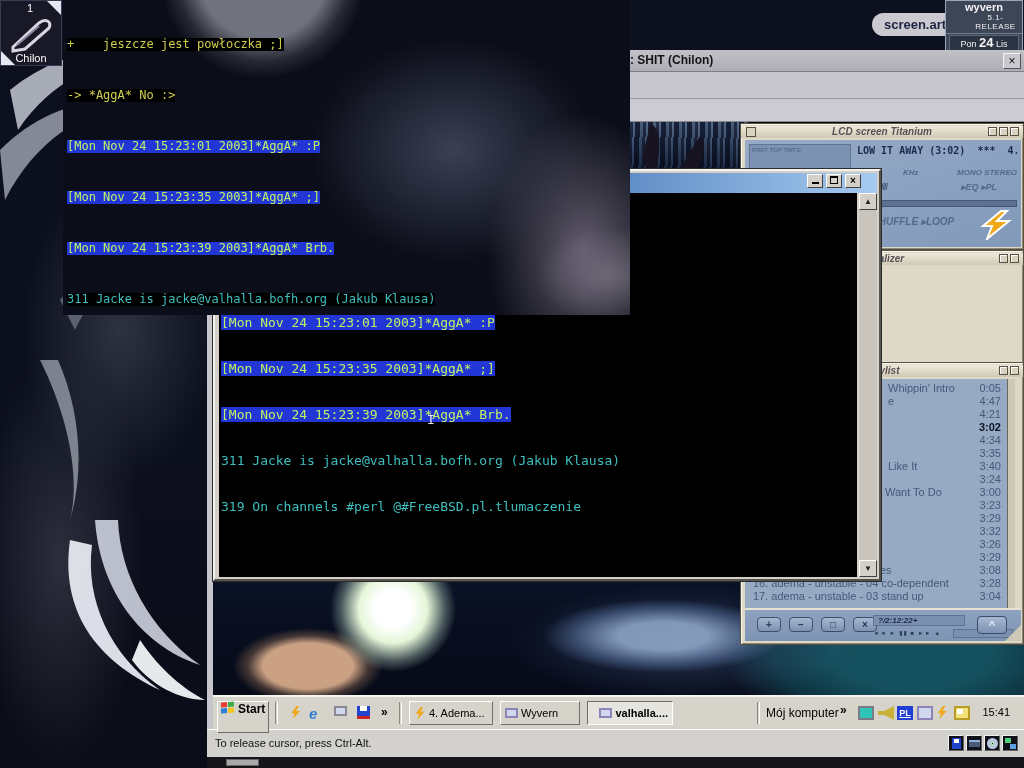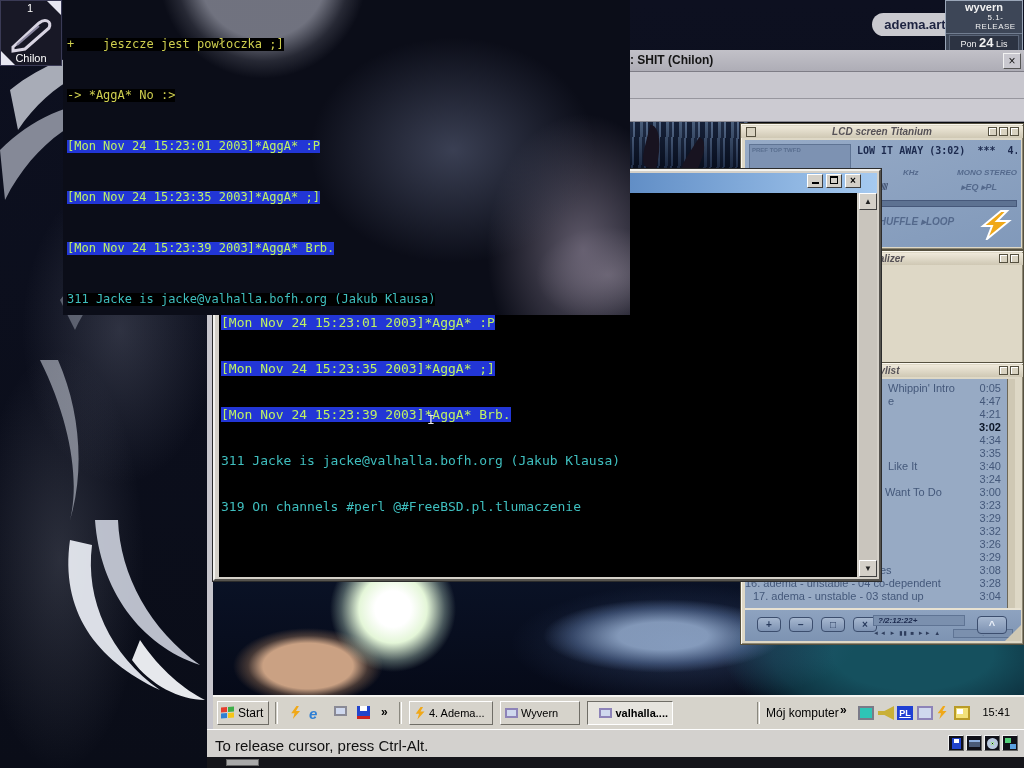--- a/index.html
+++ b/index.html
@@ -40,21 +40,21 @@
   
   #vmw{left:207px;top:50px;width:817px;height:718px;background:#c6c5cc;}
   #vmw-title{position:absolute;left:0;top:0;width:817px;height:22px;
     background:linear-gradient(#c2c1c8,#aeadb6);border-bottom:1px solid #7e7d86;}
   #vmw-title .txt{position:absolute;left:423px;top:0;line-height:21px;font-weight:bold;font-size:12px;color:#141414;}
   #vmw-close{position:absolute;right:3px;top:3px;width:18px;height:16px;background:#c9c8cf;
     border:1px solid;border-color:#f2f2f2 #555 #555 #f2f2f2;text-align:center;line-height:14px;font-size:12px;color:#111;}
   #vmw-tb1{position:absolute;left:0;top:22px;width:817px;height:27px;background:#c8c7ce;border-bottom:1px solid #97969e;}
   #vmw-tb2{position:absolute;left:0;top:49px;width:817px;height:23px;background:#cccbd2;border-bottom:1px solid #8a8992;}
   #vmw-status{position:absolute;left:0;top:679px;width:817px;height:28px;background:#d3d1ce;
-    border-top:1px solid #fff;font-size:15px;color:#111;padding-left:32px;}
+    border-top:1px solid #fff;font-size:11px;color:#111;padding-left:32px;}
   #vmw-status .txt{position:absolute;left:8px;top:7px;}
   .devicon{position:absolute;top:5px;width:16px;height:16px;background:#101018;border:1px solid;
     border-color:#f0f0f0 #666 #666 #f0f0f0;}
   #vmw-bottom{position:absolute;left:0;top:707px;width:817px;height:11px;background:#15151a;}
   #vmw-bottom .cell{position:absolute;left:19px;top:2px;width:33px;height:7px;background:#a9a9a9;border:1px solid #666;}
 
   
   #gwall{left:213px;top:122px;width:811px;height:573px;background:#07090f;overflow:hidden;}
   #trees{position:absolute;left:401px;top:0;width:134px;height:47px;
     background:repeating-linear-gradient(92deg,#75879f 0 3px,#33415c 3px 6px,#8b9bb3 6px 8px,#23304a 8px 13px),
@@ -164,22 +164,22 @@
       radial-gradient(circle 115px at 200px -25px, rgba(130,132,145,.85) 0 55%, rgba(90,92,105,.35) 75%, transparent 90%),
       radial-gradient(ellipse 190px 150px at 390px 150px, rgba(70,76,98,.8), transparent 75%),
       radial-gradient(ellipse 120px 170px at 520px 250px, rgba(118,110,128,.8), transparent 80%),
       radial-gradient(ellipse 90px 60px at 545px 275px, rgba(180,170,185,.5), transparent 80%),
       linear-gradient(#0b0d18,#0b0d18);}
   #hterm .row{height:13.1px;line-height:13.1px;font-size:12px;padding-left:4px;}
 
   
   #gtask{left:213px;top:695px;width:811px;height:34px;background:#d6d3cb;border-top:2px solid #f6f5f1;}
   .raised{background:#d6d3cb;border:1px solid;border-color:#fff #6f6d66 #6f6d66 #fff;}
-  #start-btn{position:absolute;left:4px;top:4px;width:52px;height:24px;font-weight:normal;font-size:12px;color:#000;
-    display:flex;align-items:center;gap:3px;padding-left:3px;}
+  #start-btn{position:absolute;left:4px;top:4px;width:52px;height:32px;font-weight:bold;font-size:12px;color:#000;
+    display:flex;gap:3px;padding-left:3px;}
   .flag{width:14px;height:12px;display:grid;grid-template-columns:6px 6px;grid-template-rows:5px 5px;gap:1px;transform:skewY(-4deg);}
   .flag i{display:block;}
   .sep{position:absolute;top:5px;width:3px;height:22px;border-left:1px solid #8a887f;border-right:1px solid #fff;}
   .ql{position:absolute;top:8px;width:17px;height:16px;}
   .tbtn{position:absolute;top:4px;height:24px;font-size:11px;color:#000;display:flex;align-items:center;gap:3px;padding:0 4px;overflow:hidden;white-space:nowrap;}
   .tbtn.active{border-color:#6f6d66 #fff #fff #6f6d66;background:#e6e4de;font-weight:bold;justify-content:flex-end;}
   .bolt{width:12px;height:13px;background:#f0a818;
     clip-path:polygon(58% 0,14% 56%,42% 56%,28% 100%,88% 38%,54% 38%,78% 0);}
   .ie{color:#2f7fd4;font-weight:bold;font-style:italic;font-size:15px;line-height:14px;}
   #tray-clock{position:absolute;right:14px;top:9px;font-size:11px;color:#000;}
@@ -203,21 +203,21 @@
       <path d="M10 90 C 60 50, 120 40, 160 60 C 110 55, 55 75, 18 130 Z" fill="#cfd3dd" opacity=".8"></path>
       <path d="M0 150 C 40 110, 90 95, 130 105 C 85 110, 35 140, 5 200 Z" fill="#b9bdca" opacity=".7"></path>
       <path d="M70 540 C 60 610, 95 660, 160 690 C 110 655, 85 600, 92 545 Z" fill="#e6e9f0" opacity=".95"></path>
       <path d="M95 520 C 100 590, 140 645, 200 665 C 150 630, 120 575, 118 520 Z" fill="#cdd2de" opacity=".9"></path>
       <path d="M140 640 C 160 670, 185 690, 205 700 C 180 700, 150 685, 132 660 Z" fill="#f2f4f8" opacity=".95"></path>
       <path d="M60 300 C 90 260, 140 250, 175 270 C 135 265, 95 285, 75 330 Z" fill="#9aa0ad" opacity=".5"></path>
       <path d="M40 360 C 70 420, 80 480, 70 520 C 85 470, 80 410, 58 360 Z" fill="#c2c6d2" opacity=".6"></path>
     </svg>
   </div>
 
-  <div class="abs" id="maxim">adema.art</div>
+  <div class="abs" id="maxim">screen.art</div>
   <div class="abs" id="wyvern">
     <div class="t1">wyvern</div>
     <div class="t2">5.1-RELEASE</div>
     <div class="date"><span>Pon</span> <b>24</b> <span>Lis</span></div>
     <div class="clk">15:41</div>
   </div>
 
   <div class="abs" id="vmw">
     <div id="vmw-title">
       <span class="txt">: SHIT (Chilon)</span>
@@ -340,21 +340,21 @@
           <span class="tm">3:26</span>
         </div>
       <div class="pl-row" style="top:172px;">
           <span class="tm">3:29</span>
         </div>
       <div class="pl-row" style="top:185px;">
           <span class="ti" style="left:108px;">needles</span>
           <span class="tm">3:08</span>
         </div>
       <div class="pl-row" style="top:198px;">
-          <span class="ti" style="left:0;">16. adema - unstable - 04 co-dependent</span>
+          <span class="ti" style="left:8px;">16. adema - unstable - 04 co-dependent</span>
           <span class="tm">3:28</span>
         </div>
       <div class="pl-row" style="top:211px;">
           <span class="ti" style="left:8px;">17. adema - unstable - 03 stand up</span>
           <span class="tm">3:04</span>
         </div>
       <div id="pl-scroll"></div>
     </div>
     <div id="wa-pl-bot">
       <div class="pl-b" style="left:12px;">+</div>

